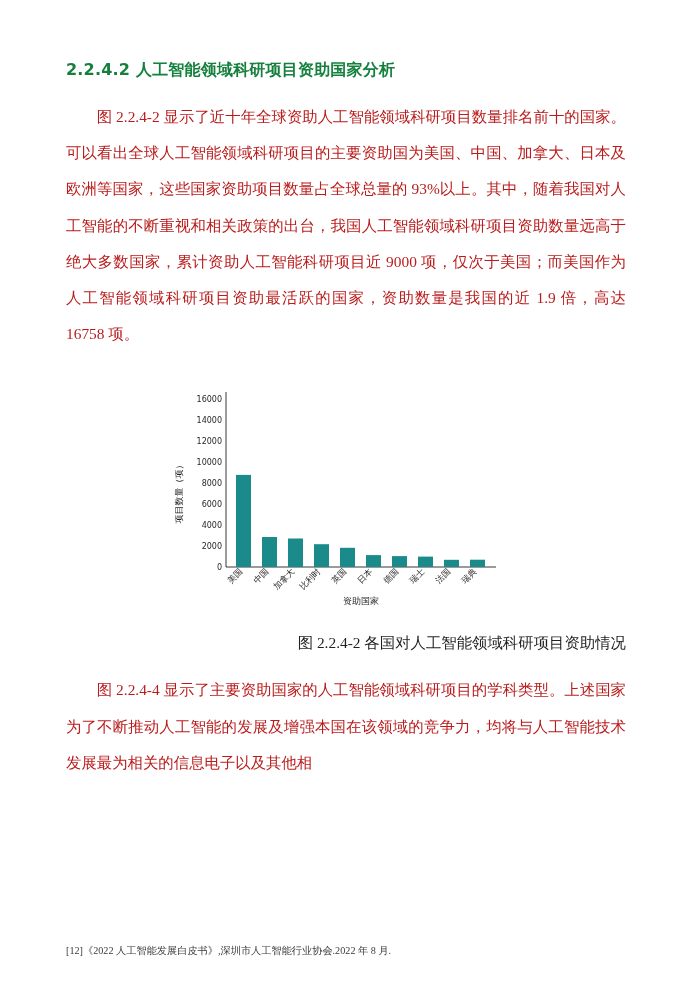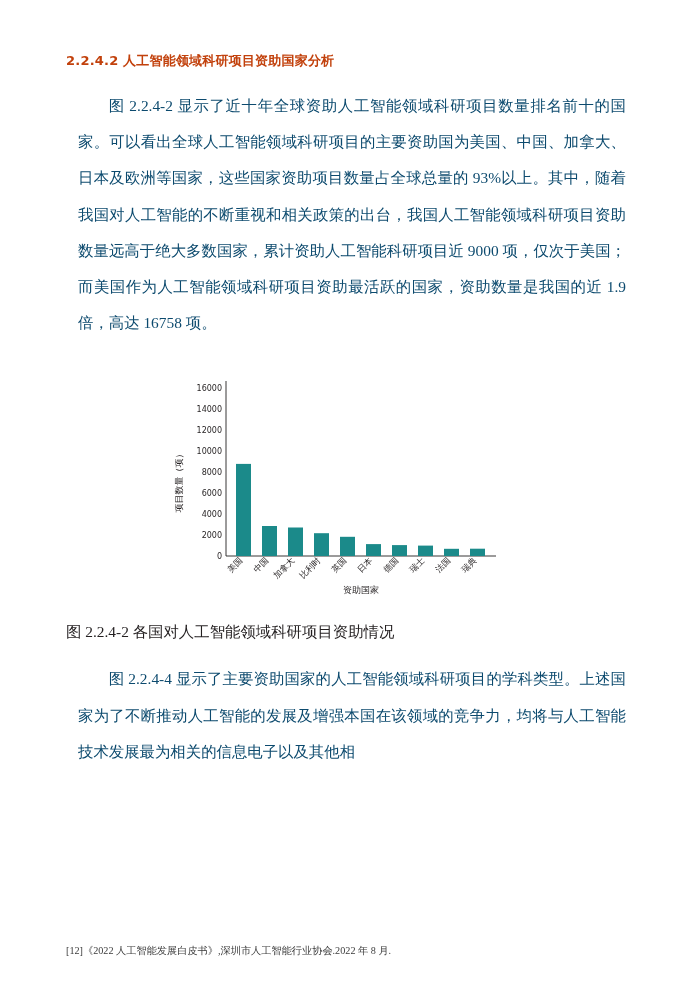--- a/index.html
+++ b/index.html
@@ -23,50 +23,50 @@
     background: #ffffff;
   }
   .content {
     position: absolute;
     left: 66px;
     top: 52px;
     width: 560px;
   }
   h2.heading {
     font-family: "DejaVu Sans", sans-serif;
-    font-size: 13px;
+    font-size: 16px;
     font-weight: bold;
-    color: #c2410c;
-    margin: 0 0 0 0;
+    color: #15803d;
+    margin: 8px 0 0 0;
     letter-spacing: 0.2px;
   }
   p.body-par {
     font-size: 15.4px;
     line-height: 2.35;
     text-align: justify;
     text-justify: inter-ideograph;
-    margin: 18px 0 0 12px;
+    margin: 18px 0 0 0;
     text-indent: 2em;
-    color: #0c4a6e;
+    color: #b91c1c;
   }
   .figure-block {
     margin-top: 22px;
     text-align: center;
   }
   .chart-wrap {
     position: relative;
     width: 360px;
     height: 235px;
     margin: 0 auto;
   }
   .chart-svg { display: block; }
   .figure-caption {
     margin-top: 24px;
     font-size: 15.4px;
-    text-align: left;
+    text-align: right;
     color: #231f20;
   }
   .heading-2 {
     margin-top: 30px;
   }
   .footnote {
     position: absolute;
     left: 66px;
     top: 944px;
     width: 560px;

